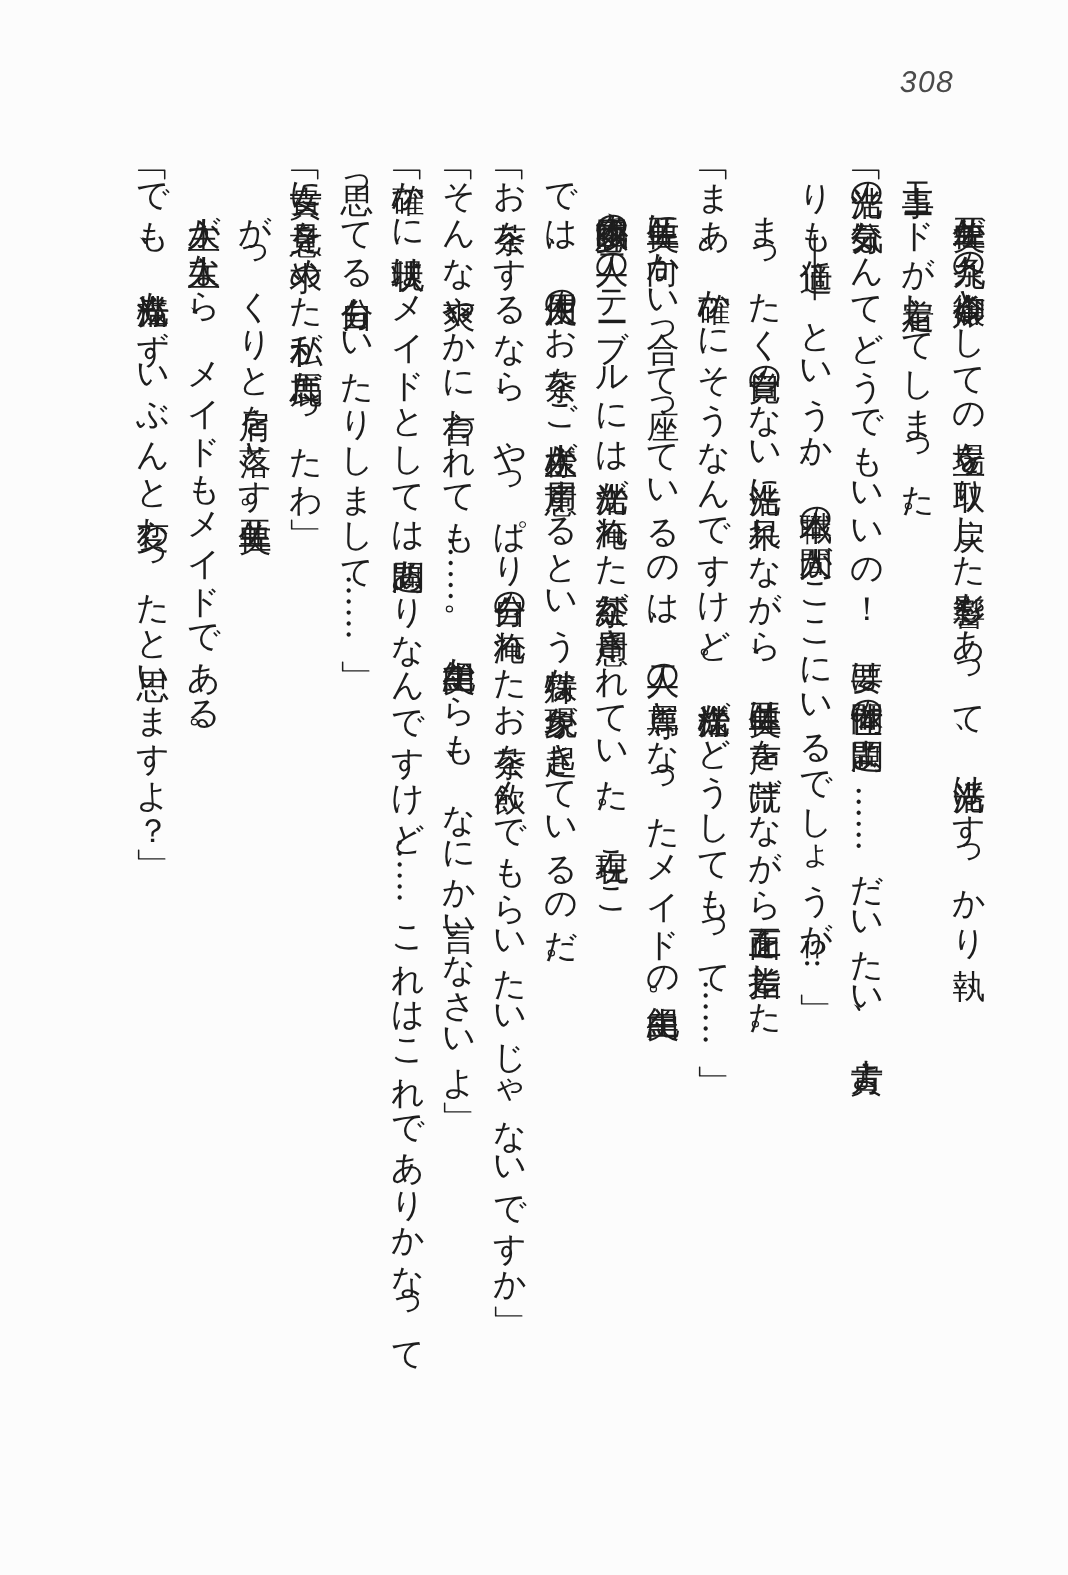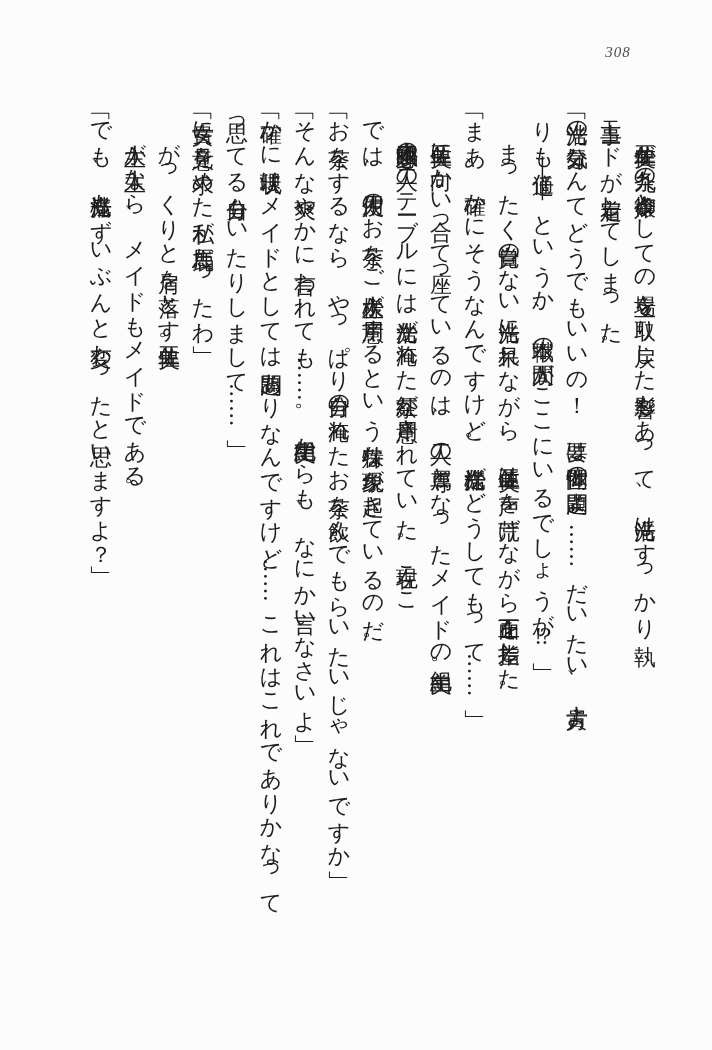--- a/index.html
+++ b/index.html
@@ -20,23 +20,23 @@
     height: 1050px;
     background: var(--background);
     font-family: "DejaVu Serif", "Liberation Serif", serif;
   }
   .page-number {
     position: absolute;
     top: 44px;
     left: 593px;
     width: 50px;
     text-align: center;
-    font-family: Liberation Serif, serif;
+    font-family: Liberation Sans, sans-serif;
     font-style: italic;
-    font-size: 15px;
+    font-size: 20px;
     letter-spacing: 1px;
     color: var(--page-number);
   }
   .text-block {
     position: absolute;
     top: 106px;
     right: 50px;
     height: 840px;
     writing-mode: vertical-rl;
     -webkit-writing-mode: vertical-rl;

